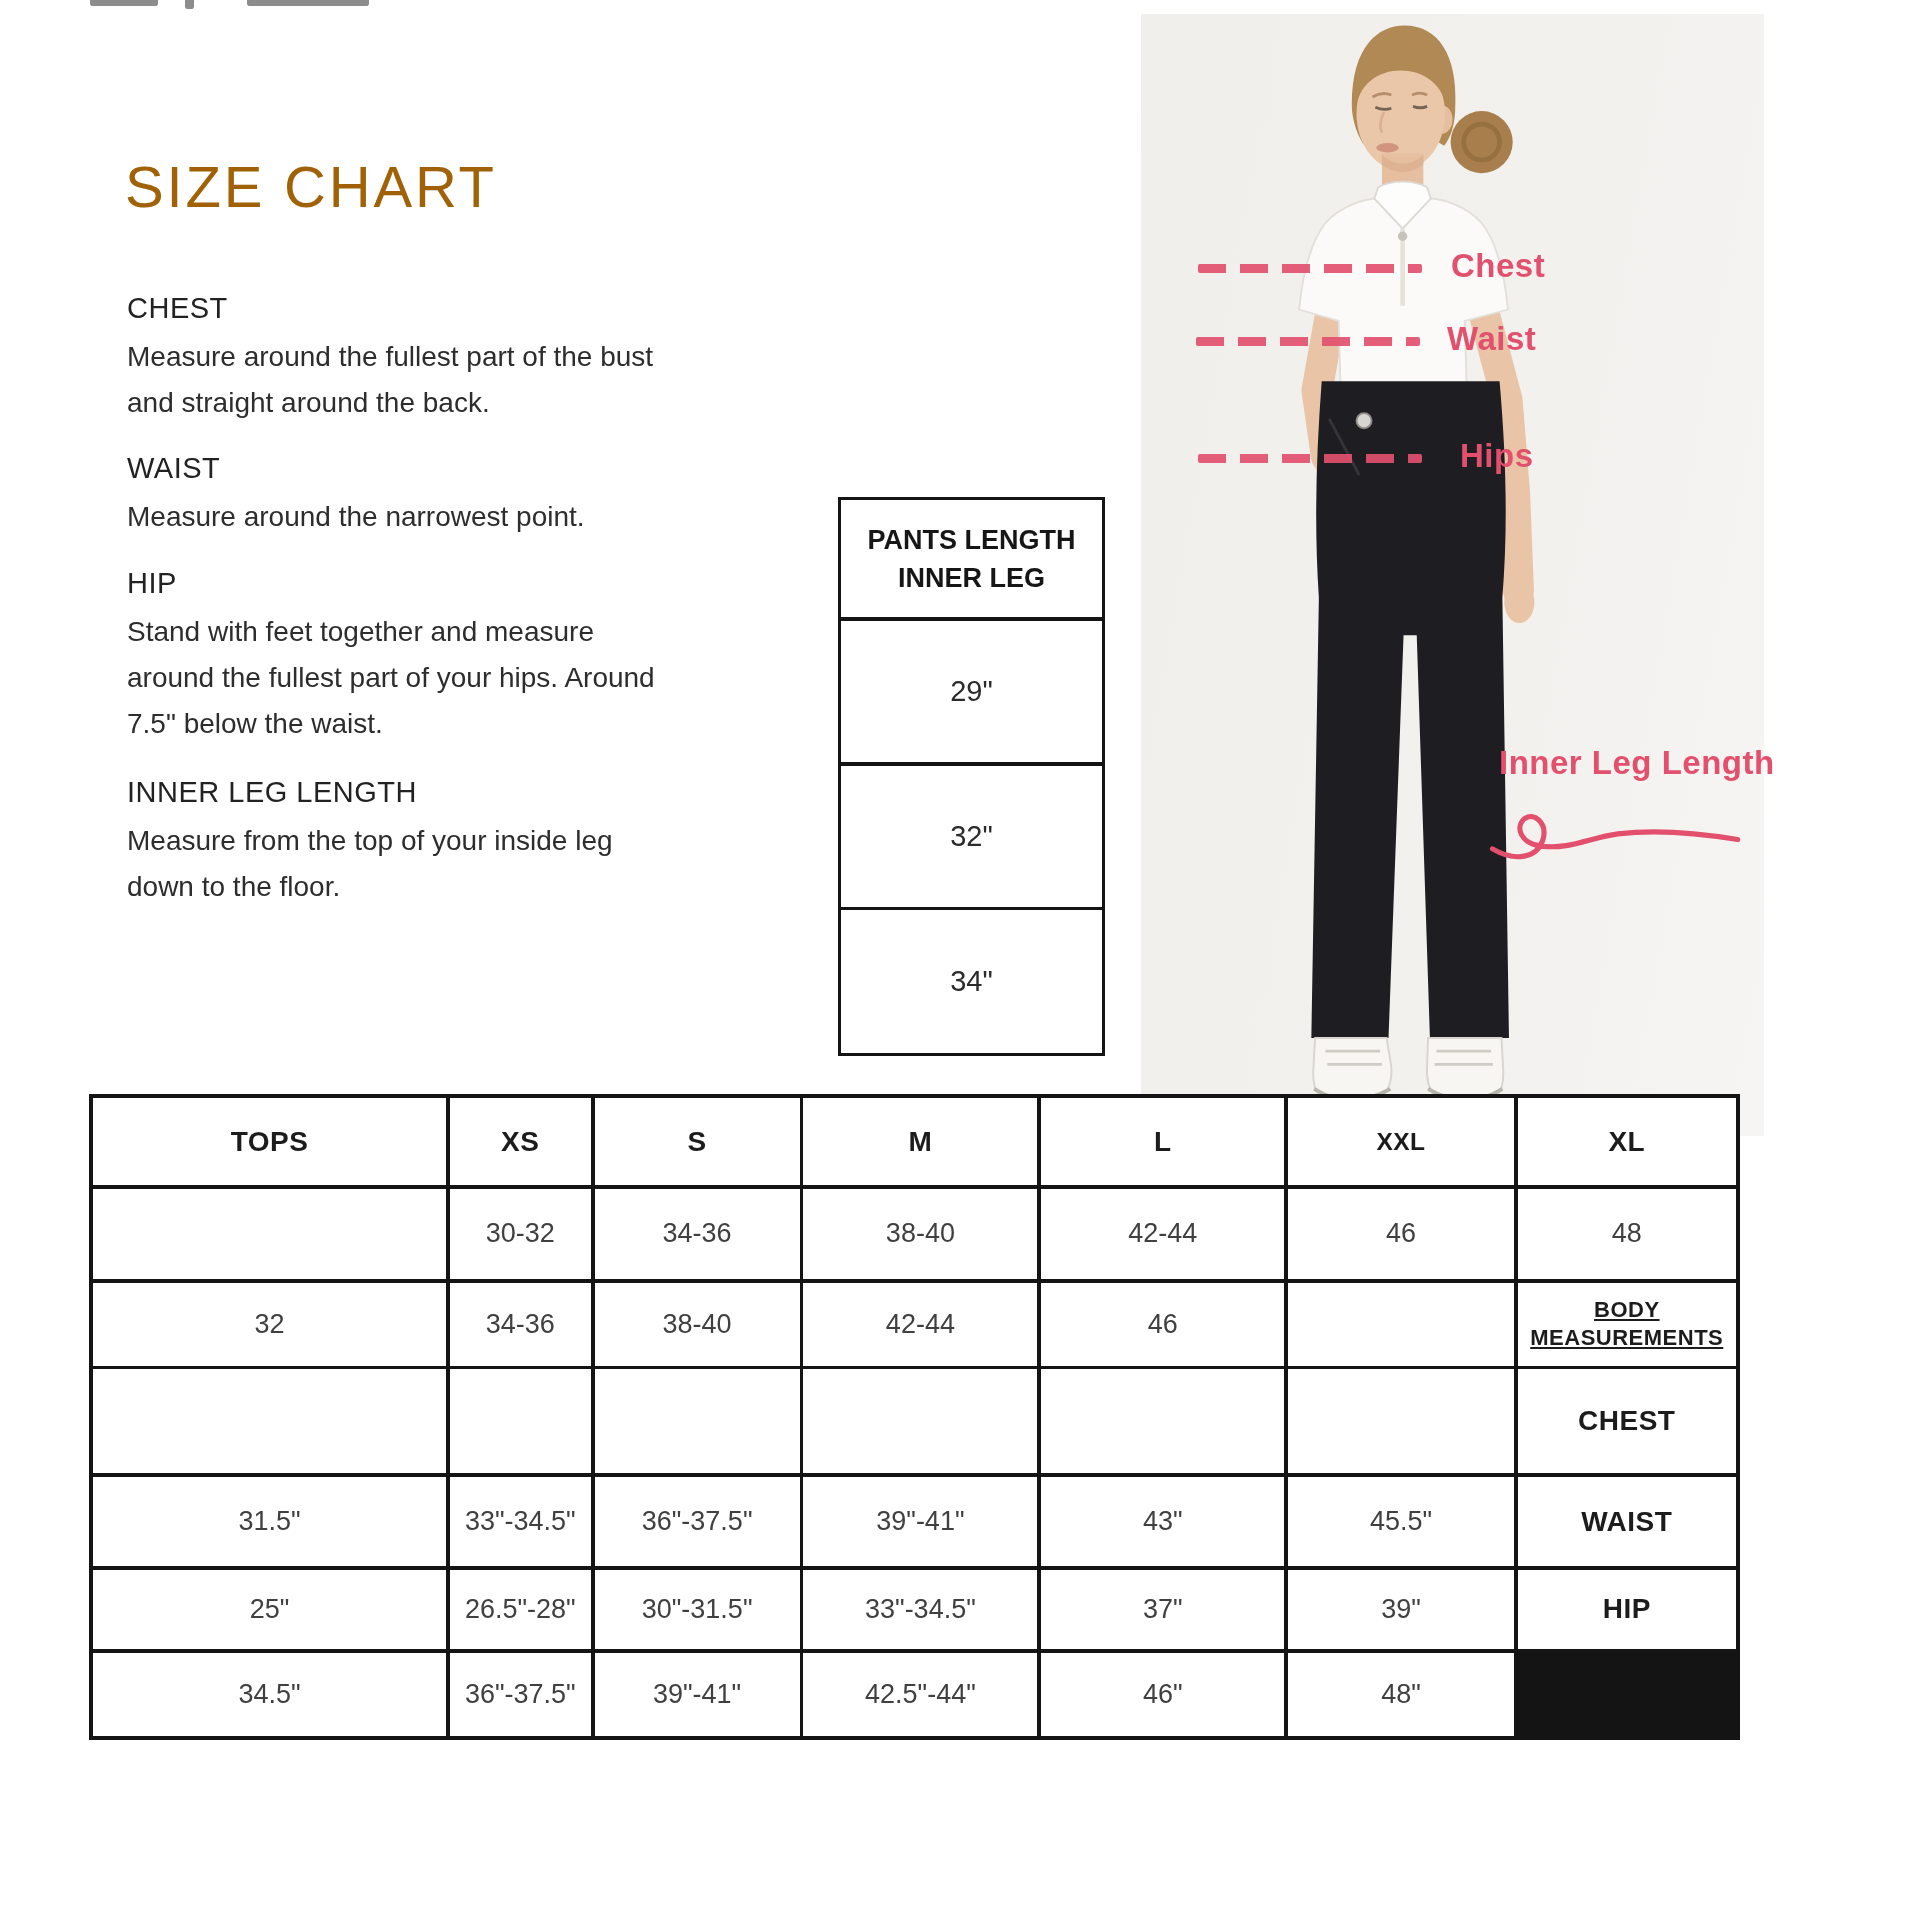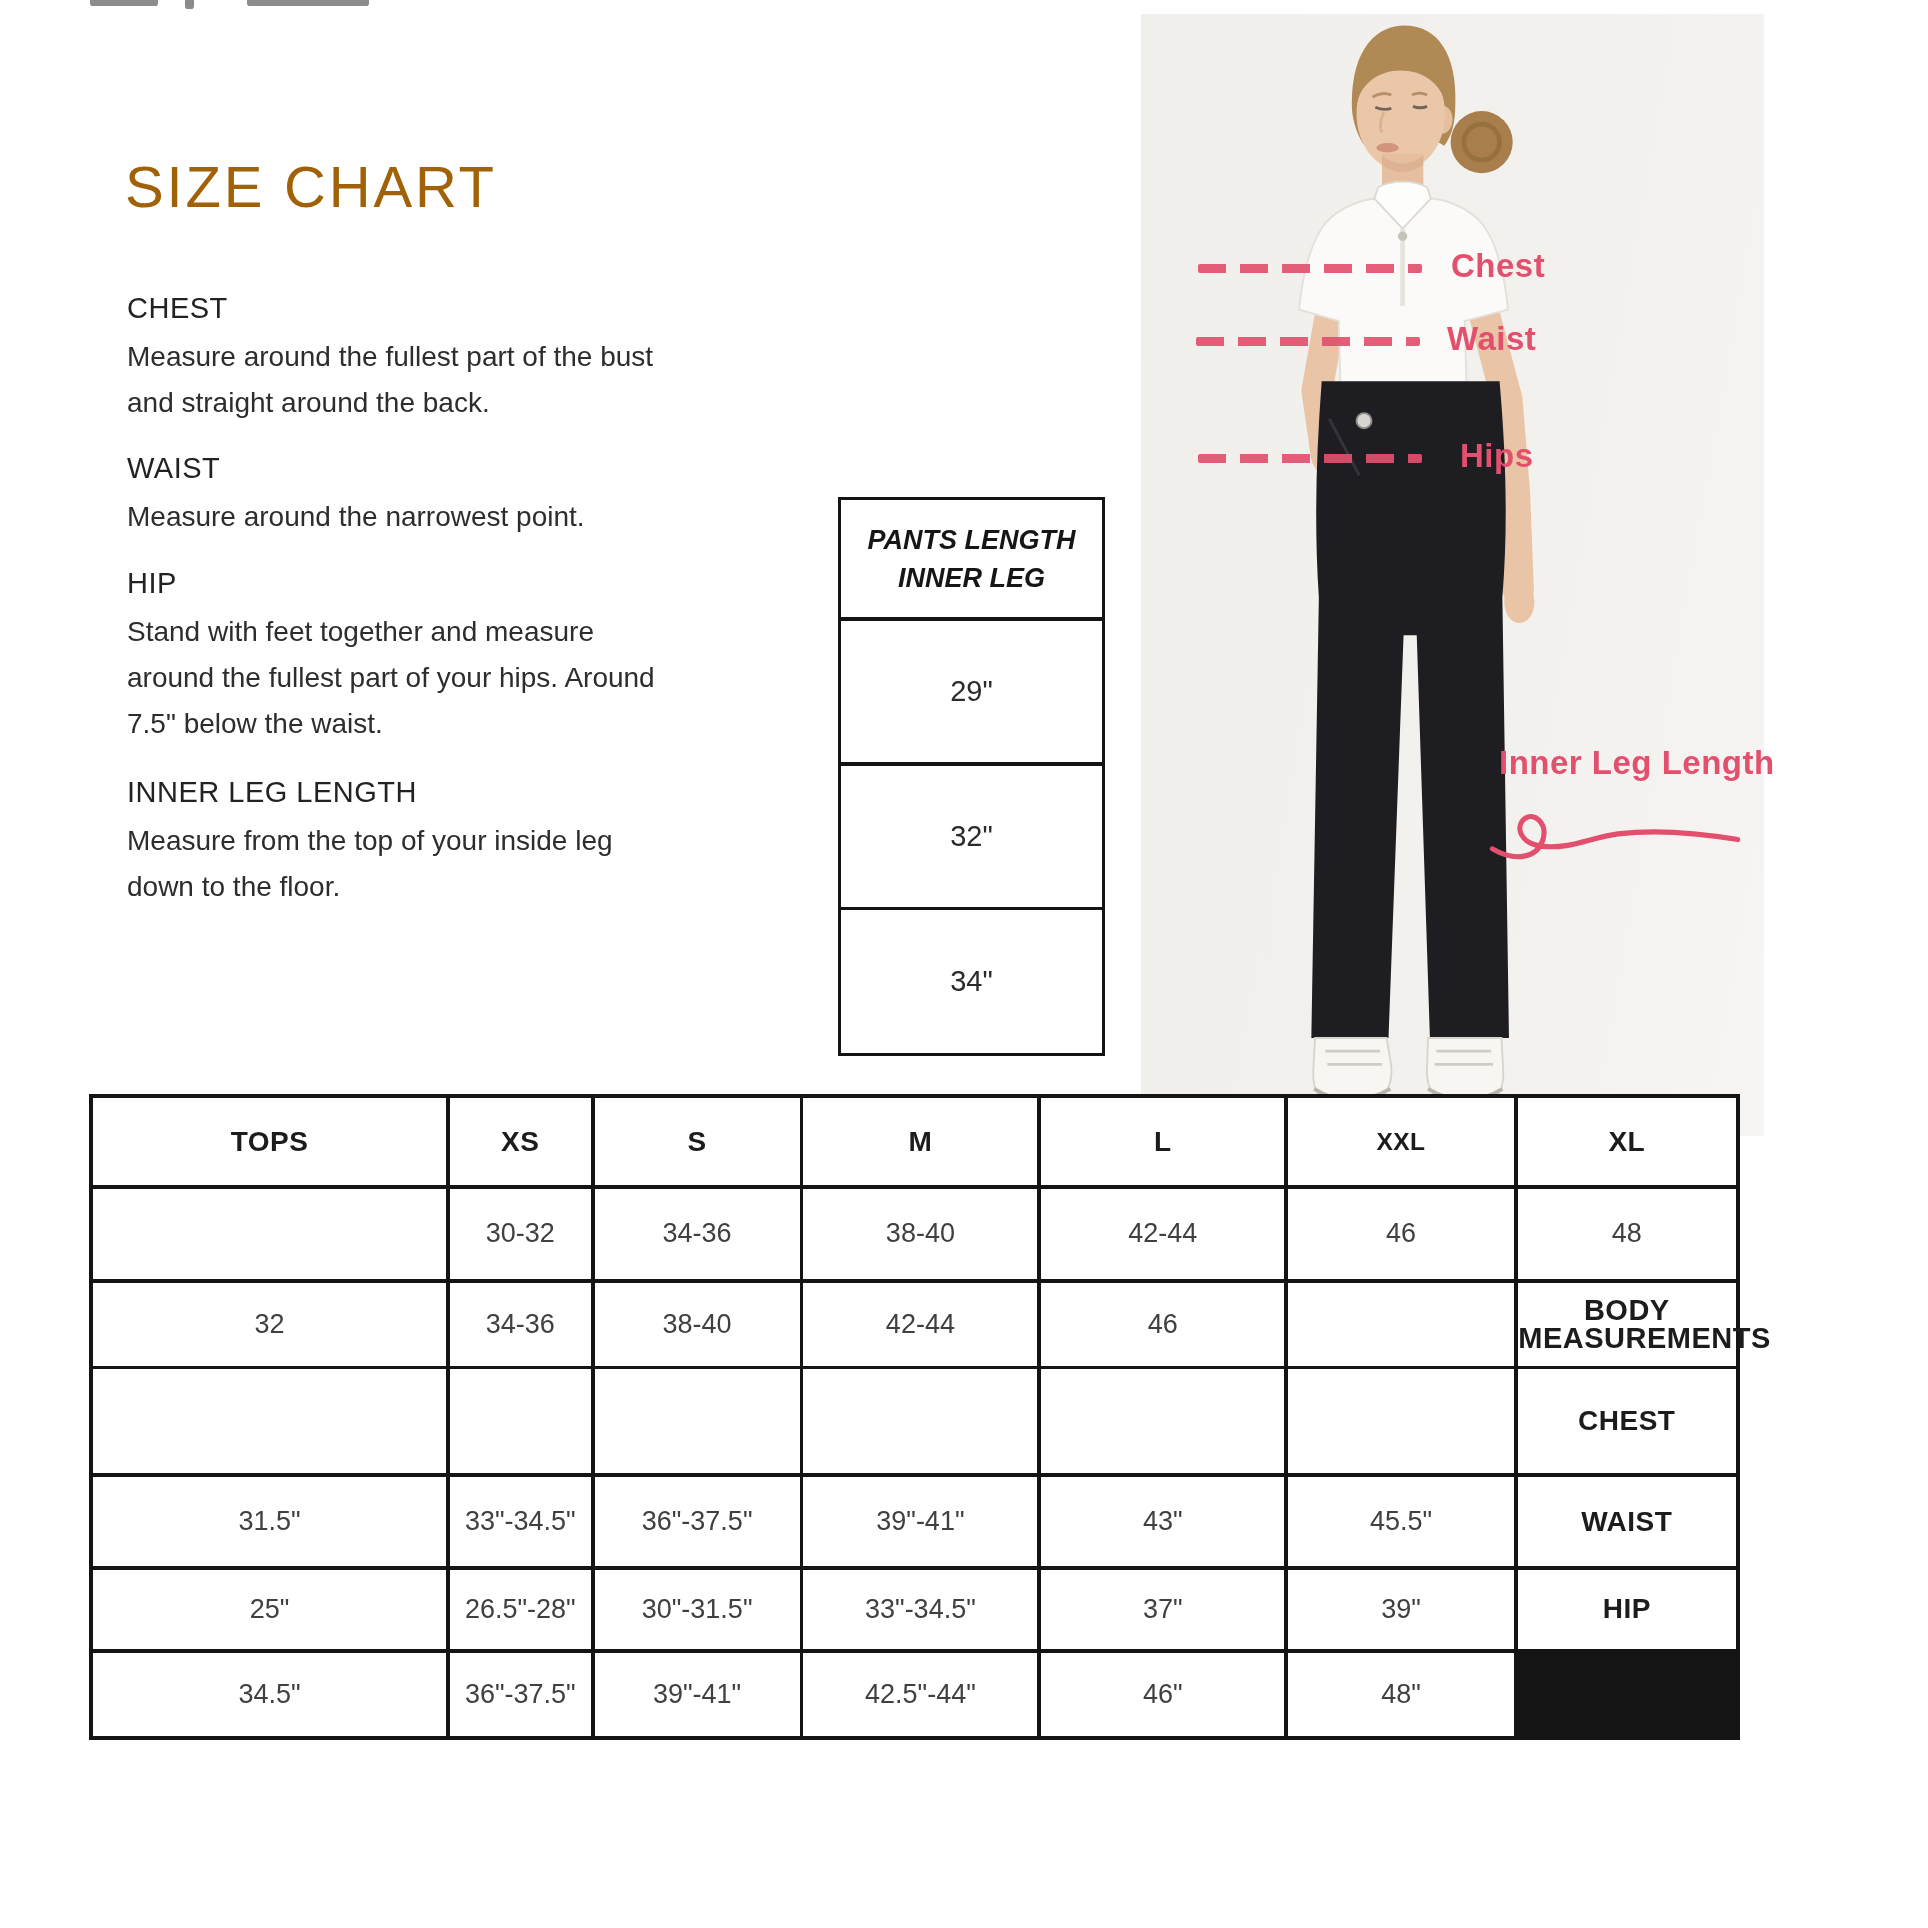--- a/index.html
+++ b/index.html
@@ -26,21 +26,21 @@
   #instr-hip{top:567px;}
   #instr-inner{top:776px;}
 
   
   #pants-table{
     left:838px;top:497px;width:261px;
     background:#141414;border:3.8px solid #141414;
     display:grid;grid-template-columns:1fr;grid-template-rows:117px 141px 141px 143px;grid-gap:3.8px;
   }
   #pants-table .cell{background:#fff;display:flex;flex-direction:column;align-items:center;justify-content:center;}
-  #pants-table .hd{font-weight:bold;font-size:27px;line-height:38px;color:#161616;font-style:italic;}
+  #pants-table .hd{font-weight:bold;font-size:27px;line-height:38px;color:#161616;}
   #pants-table .val{font-size:29px;color:#2b2b2b;}
 
   
   #photo{
     left:1141px;top:14px;width:623px;height:1122px;
     background:linear-gradient(100deg,#f1efec 0%,#f3f1ee 60%,#f7f5f3 100%);
   }
 
   
   .dash-line{
@@ -66,21 +66,21 @@
     background:#141414;border:4.7px solid #141414;
     display:grid;
     grid-template-columns:353px 141px 205px 234px 243px 226px 218px;
     grid-template-rows:87px 90px 83px 104px 89px 79px 83px;
     grid-gap:3.8px;
   }
   #size-table .cell{background:#fff;display:flex;align-items:center;justify-content:center;text-align:center;}
   #size-table .hd{font-weight:bold;font-size:28px;color:#1c1c1c;letter-spacing:0.5px;}
   #size-table .hd-xxl{font-size:24.5px;}
   #size-table .rowlab{font-weight:bold;font-size:28px;color:#1c1c1c;letter-spacing:0.5px;}
-  #size-table .rowlab-small{font-size:29px;line-height:28px;max-width:217px;}
+  #size-table .rowlab-small{font-size:22px;line-height:28px;max-width:217px;text-decoration:underline;}
   #size-table .val{font-size:27px;color:#404040;}
 </style>
 </head>
 <body>
 
 <span class="artifact" style="left:90px;width:68px;height:5.6px;"></span>
 <span class="artifact" style="left:185px;width:9.4px;height:9.4px;"></span>
 <span class="artifact" style="left:247px;width:122px;height:5.6px;"></span>
 
 <div class="abs" id="page-title">SIZE CHART</div>

